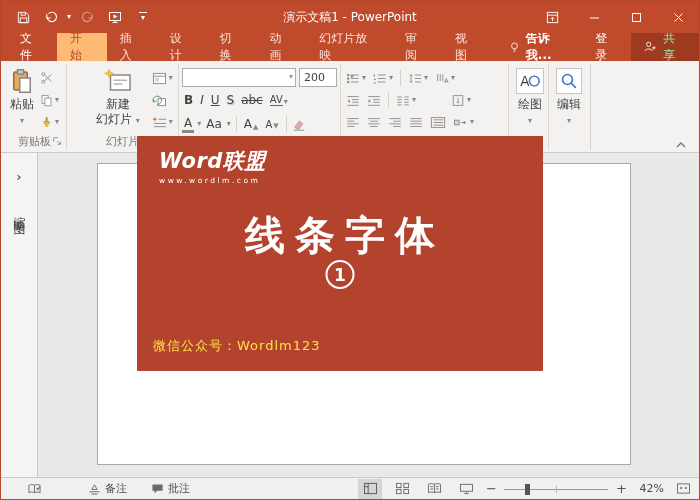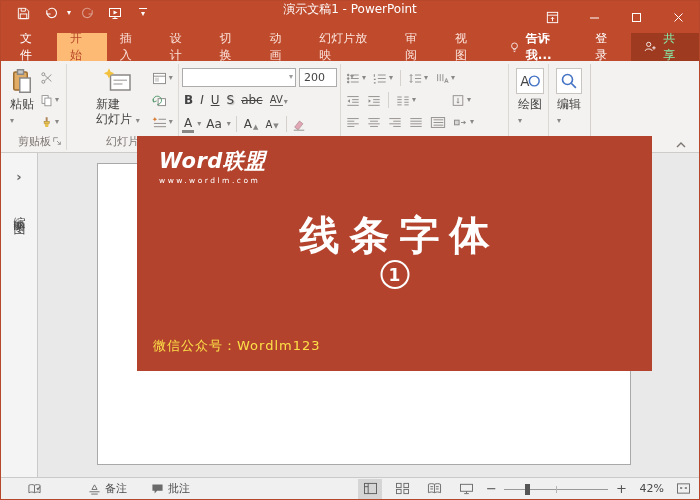--- a/index.html
+++ b/index.html
@@ -1,20 +1,20 @@
 <!DOCTYPE html>
 <html><head>
 <meta charset="utf-8">
 <style>
   * { margin:0; padding:0; box-sizing:border-box; }
   body { width:700px; height:500px; font-family:"DejaVu Sans","Liberation Sans",sans-serif; }
   .window { position:relative; width:700px; height:500px; border:1px solid #B7472A; background:#F4F2F0; overflow:hidden; }
 
   
-  .titlebar { position:relative; height:32px; background:#BF4A2C; display:flex; align-items:flex-start; color:#fff; }
+  .titlebar { position:relative; height:32px; background:#BF4A2C; display:flex; align-items:center; color:#fff; }
   .qat { display:flex; align-items:center; gap:4px; margin-left:10px; z-index:2; }
   .qbtn { width:24px; height:24px; display:flex; align-items:center; justify-content:center; }
   .qbtn.dim { opacity:.45; }
   .caret { display:inline-block; font-size:8px; line-height:1; color:inherit; }
   .caret::after { content:"▾"; }
   .qat .caret { color:#fff; }
   .win-title { position:absolute; left:0; right:0; text-align:center; font-size:12px; color:#fff; pointer-events:none; }
   .winctl { margin-left:auto; display:flex; z-index:2; }
   .wbtn { width:42px; height:32px; display:flex; align-items:center; justify-content:center; font-size:13px; color:#fff; }
   .qat-custom { display:inline-flex; flex-direction:column; align-items:center; }
@@ -27,21 +27,21 @@
   .tab.active { background:#fdba74; color:#B7472A; }
   .tellme { display:flex; align-items:center; gap:5px; padding:0 10px; margin-left:6px; color:#fff;font-weight:bold; }
   .signin { display:flex; align-items:center; padding:0 10px; color:#fff; }
   .share { display:flex; align-items:center; gap:6px; padding:0 12px; background:#9E3A1F; color:#86efac; margin-left:2px; }
 
   
   .ribbon { position:relative; height:92px; background:#F4F2F0; border-bottom:1px solid #CFCBC8; display:flex; padding:3px 0 0 2px; }
   .rgroup { position:relative; height:86px; padding:1px 3px 15px 3px; border-right:1px solid #DCD8D4; display:flex; }
   .glabel { position:absolute; bottom:1px; left:0; right:0; text-align:center; font-size:11px; color:#7A7672; }
   .bigbtn { display:flex; flex-direction:column; align-items:center; justify-content:flex-start; padding:3px 4px; font-size:12px; color:#444; }
-  .bigbtn .blabel { margin-top:3px; line-height:1.25; }
+  .bigbtn .blabel { margin-top:3px; text-align:center; line-height:1.25; }
   .bigbtn .caret { color:#8a8886; }
   .minicol { display:flex; flex-direction:column; justify-content:flex-start; gap:4px; padding-top:4px; }
   .ib { height:18px; display:flex; align-items:center; gap:2px; padding:0 2px; color:#444; }
   .launcher { position:absolute; right:2px; bottom:2px; width:12px; height:12px; }
   svg { display:block; }
   .frow { display:flex; align-items:center; gap:3px; height:22px; }
   .combo { display:flex; align-items:center; justify-content:space-between; background:#fff; border:1px solid #ACACAC; height:19px; font-size:11px; color:#444; padding:0 2px 0 4px;gap:25px; }
   .combo .caret { color:#9a9a9a; }
   .fbtn { font-size:12px; color:#444; padding:0 2px; display:flex; align-items:flex-end; gap:1px; }
   .vsep { width:1px; height:16px; background:#D5D1CD; margin:0 2px; }
@@ -64,21 +64,21 @@
   .viewbtn { width:24px; height:20px; display:flex; align-items:center; justify-content:center; }
   .viewbtn.active { background:#D5D5D5; }
   .zoomtrack { position:relative; width:104px; height:20px; }
   .zoomtrack .track { position:absolute; left:0; right:0; top:10px; height:1px; background:#9a9a9a; }
   .zoomtrack .tick { position:absolute; left:50%; top:7px; width:1px; height:7px; background:#b5b5b5; }
   .zoomtrack .thumb { position:absolute; left:21px; top:5px; width:5px; height:11px; background:#555; }
   .zsign { font-size:13px; color:#555; width:10px; text-align:center; }
   .zpct { width:30px; text-align:right; }
 
   
-  .overlay { position:absolute; left:136px; top:135px; width:515px; height:235px; background:#B3432D; color:#fff; z-index:30; }
+  .overlay { position:absolute; left:136px; top:135px; width:406px; height:235px; background:#B3432D; color:#fff; z-index:30; }
   .ov-logo { position:absolute; left:22px; top:11px; }
   .ov-logo .wordlm { font-size:21px; font-weight:bold; font-style:italic; letter-spacing:0.5px; }
   .ov-logo .url { display:block; font-size:7.5px; letter-spacing:2.5px; margin-top:1px; font-style:normal; }
   .ov-title { position:absolute; left:0; right:0; top:72px; text-align:center; font-size:40px; font-weight:bold; letter-spacing:10px; text-indent:10px; }
   .ov-badge { position:absolute; left:50%; top:124px; transform:translateX(-50%); width:29px; height:29px; border:2px solid #fff; border-radius:50%; display:flex; align-items:center; justify-content:center; font-size:17px; font-weight:bold; }
   .ov-caption { position:absolute; left:16px; bottom:16px; font-size:13px; letter-spacing:1px; color:#fde047; }
 </style>
 </head>
 <body>
 

